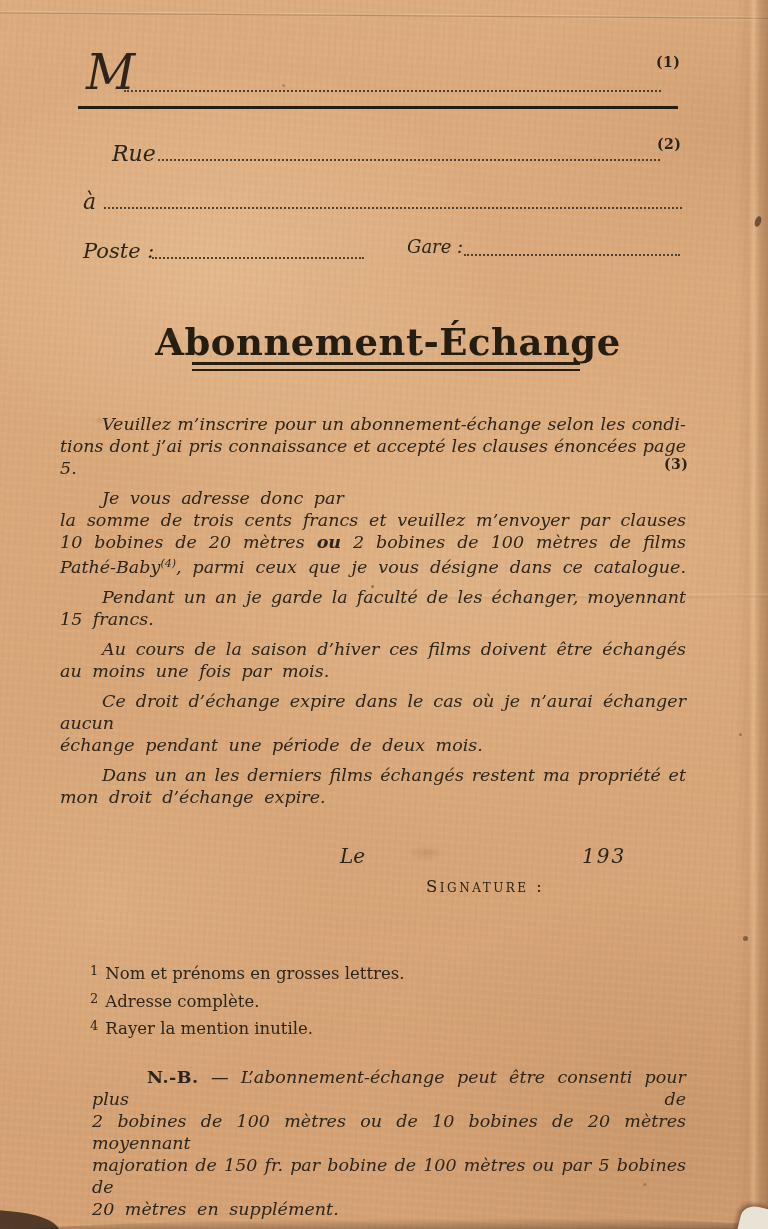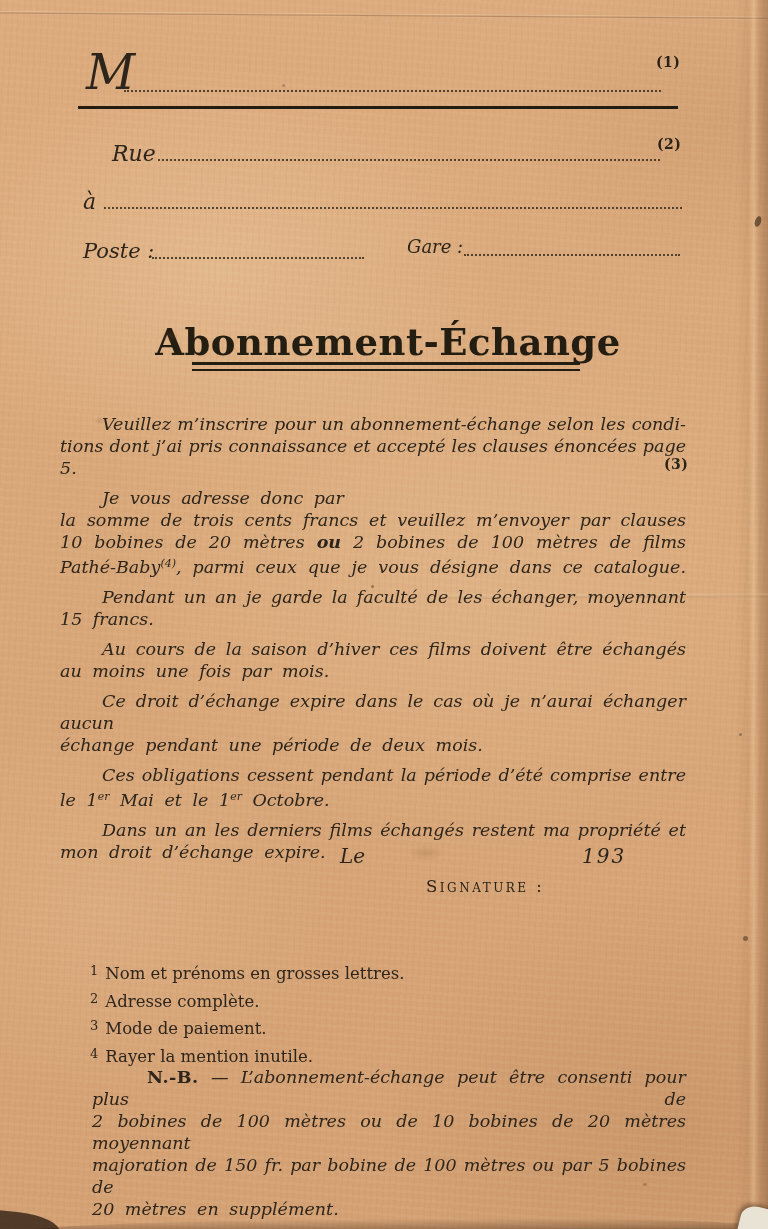--- a/index.html
+++ b/index.html
@@ -112,38 +112,33 @@
     </div>
     <div class="para">
       <div class="ln j ind">Au cours de la saison d’hiver ces films doivent être échangés</div>
       <div class="ln last">au moins une fois par mois.</div>
     </div>
     <div class="para">
       <div class="ln j ind">Ce droit d’échange expire dans le cas où je n’aurai échanger aucun</div>
       <div class="ln last">échange pendant une période de deux mois.</div>
     </div>
     <div class="para">
-      <div class="ln j ind">Ces obligations cessent pendant la période d’été comprise entre</div>
-      <div class="ln last"><span>le 1</span><sup class="s">er</sup><span> Mai et le 1</span><sup class="s">er</sup><span> Octobre.</span></div>
-    </div>
-    <div class="para">
       <div class="ln j ind">Dans un an les derniers films échangés restent ma propriété et</div>
       <div class="ln last">mon droit d’échange expire.</div>
     </div>
   </div>
   <span class="ref note3">(3)</span>
 
   <span class="dateline-le">Le</span>
   <span class="dateline-year">193</span>
   <span class="signature">Signature :</span>
 
   <div class="footnotes">
     <div><span class="fn-num">1</span><span>Nom et prénoms en grosses lettres.</span></div>
     <div><span class="fn-num">2</span><span>Adresse complète.</span></div>
-    <div><span class="fn-num">3</span><span>Mode de paiement.</span></div>
     <div><span class="fn-num">4</span><span>Rayer la mention inutile.</span></div>
   </div>
 
   <div class="nb">
     <div class="ln j" style="text-indent:55px;"><span class="nb-label">N.-B.</span>&nbsp;<span>—</span>&nbsp;<span>L’abonnement-échange peut être consenti pour plus de</span></div>
     <div class="ln j">2 bobines de 100 mètres ou de 10 bobines de 20 mètres moyennant</div>
     <div class="ln j">majoration de 150 fr. par bobine de 100 mètres ou par 5 bobines de</div>
     <div class="ln last">20 mètres en supplément.</div>
   </div>
 

